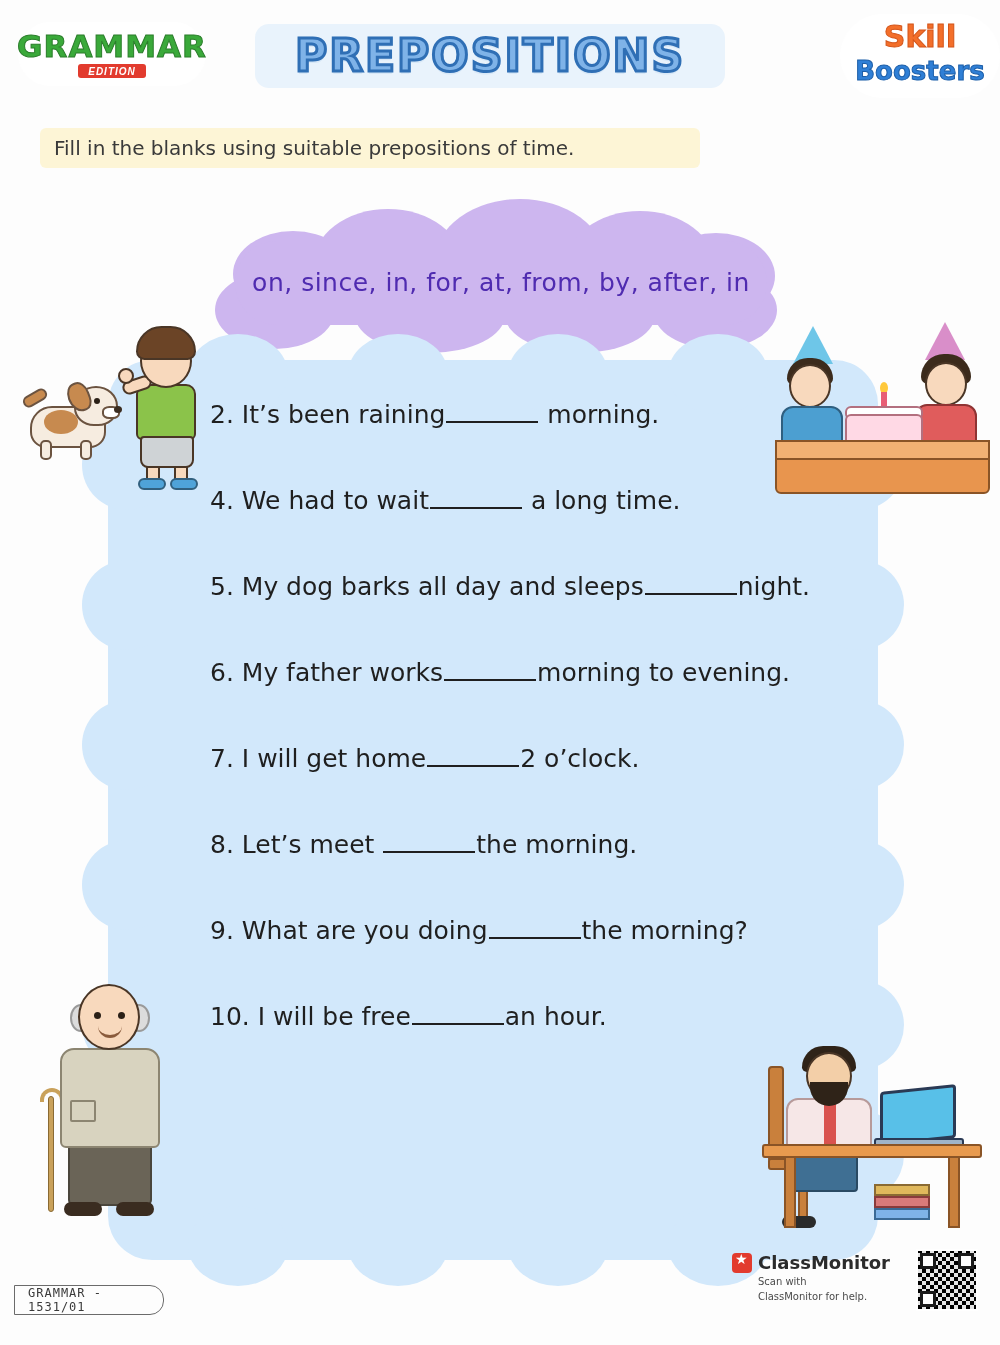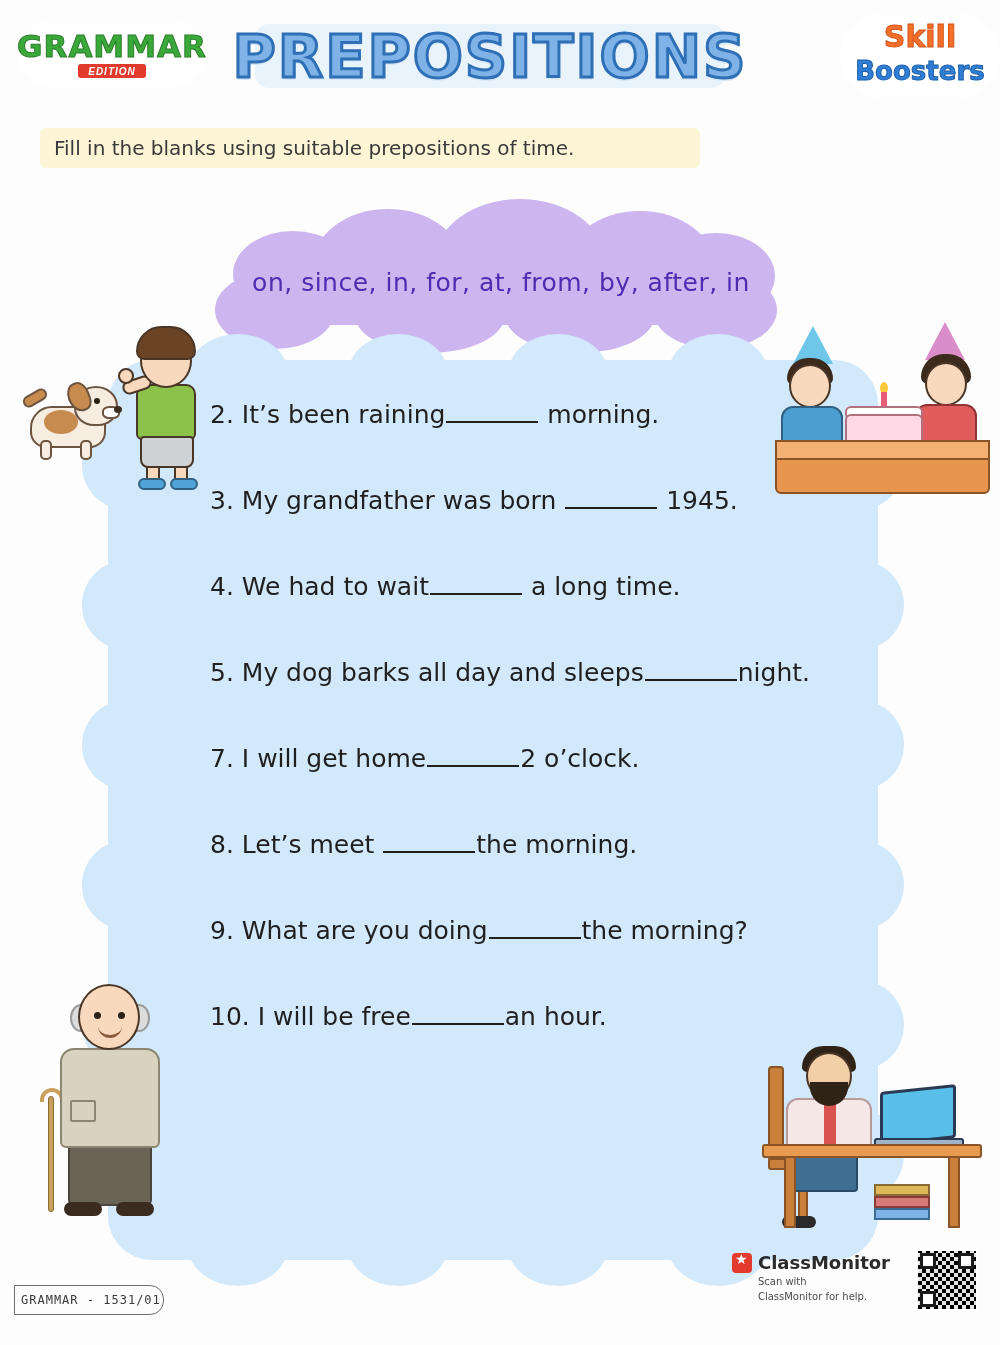--- a/index.html
+++ b/index.html
@@ -75,21 +75,21 @@
     height: 64px;
     background: #e9f3fc;
     border-radius: 14px;
     display: flex;
     align-items: center;
     justify-content: center;
   }
   .title-text {
     font-family: "DejaVu Sans", sans-serif;
     font-weight: bold;
-    font-size: 59px;
+    font-size: 44px;
     letter-spacing: 2px;
     color: #7fb3e8;
     -webkit-text-stroke: 3px #2f6fb5;
     text-shadow: 0 3px 0 #d8e8f7;
     line-height: 1;
     text-align: center;
   }
 
   .skill-boosters {
     position: absolute;
@@ -301,21 +301,21 @@
   .footer-code {
     position: absolute;
     left: 14px;
     bottom: 30px;
     width: 150px;
     height: 30px;
     border: 1.5px solid #6b6b6b;
     border-radius: 0 14px 14px 0;
     display: flex;
     align-items: center;
-    padding-left: 6px;
+    padding-left: 13px;
     font-family: "DejaVu Sans Mono", monospace;
     font-size: 12px;
     letter-spacing: 1px;
     color: #3a3a3a;
   }
 
   .brand {
     position: absolute;
     right: 110px;
     bottom: 42px;
@@ -433,35 +433,35 @@
   </div>
 
   <div class="questions">
 
 
     <div class="q-row">
       <span>2.</span>
       <span>It’s been raining</span><span class="blank"></span><span> morning.</span>
     </div>
 
-    <div class="q-row">
-      <span>3.</span>
-      <span>My grandfather was born </span><span class="blank"></span><span> 1945.</span>
-    </div>
 
     <div class="q-row">
       <span>4.</span>
       <span>We had to wait</span><span class="blank"></span><span> a long time.</span>
     </div>
 
     <div class="q-row">
       <span>5.</span>
       <span>My dog barks all day and sleeps</span><span class="blank"></span><span>night.</span>
     </div>
 
+    <div class="q-row">
+      <span>6.</span>
+      <span>My father works</span><span class="blank"></span><span>morning to evening.</span>
+    </div>
 
     <div class="q-row">
       <span>7.</span>
       <span>I will get home</span><span class="blank"></span><span>2 o’clock.</span>
     </div>
 
     <div class="q-row">
       <span>8.</span>
       <span>Let’s meet </span><span class="blank"></span><span>the morning.</span>
     </div>

